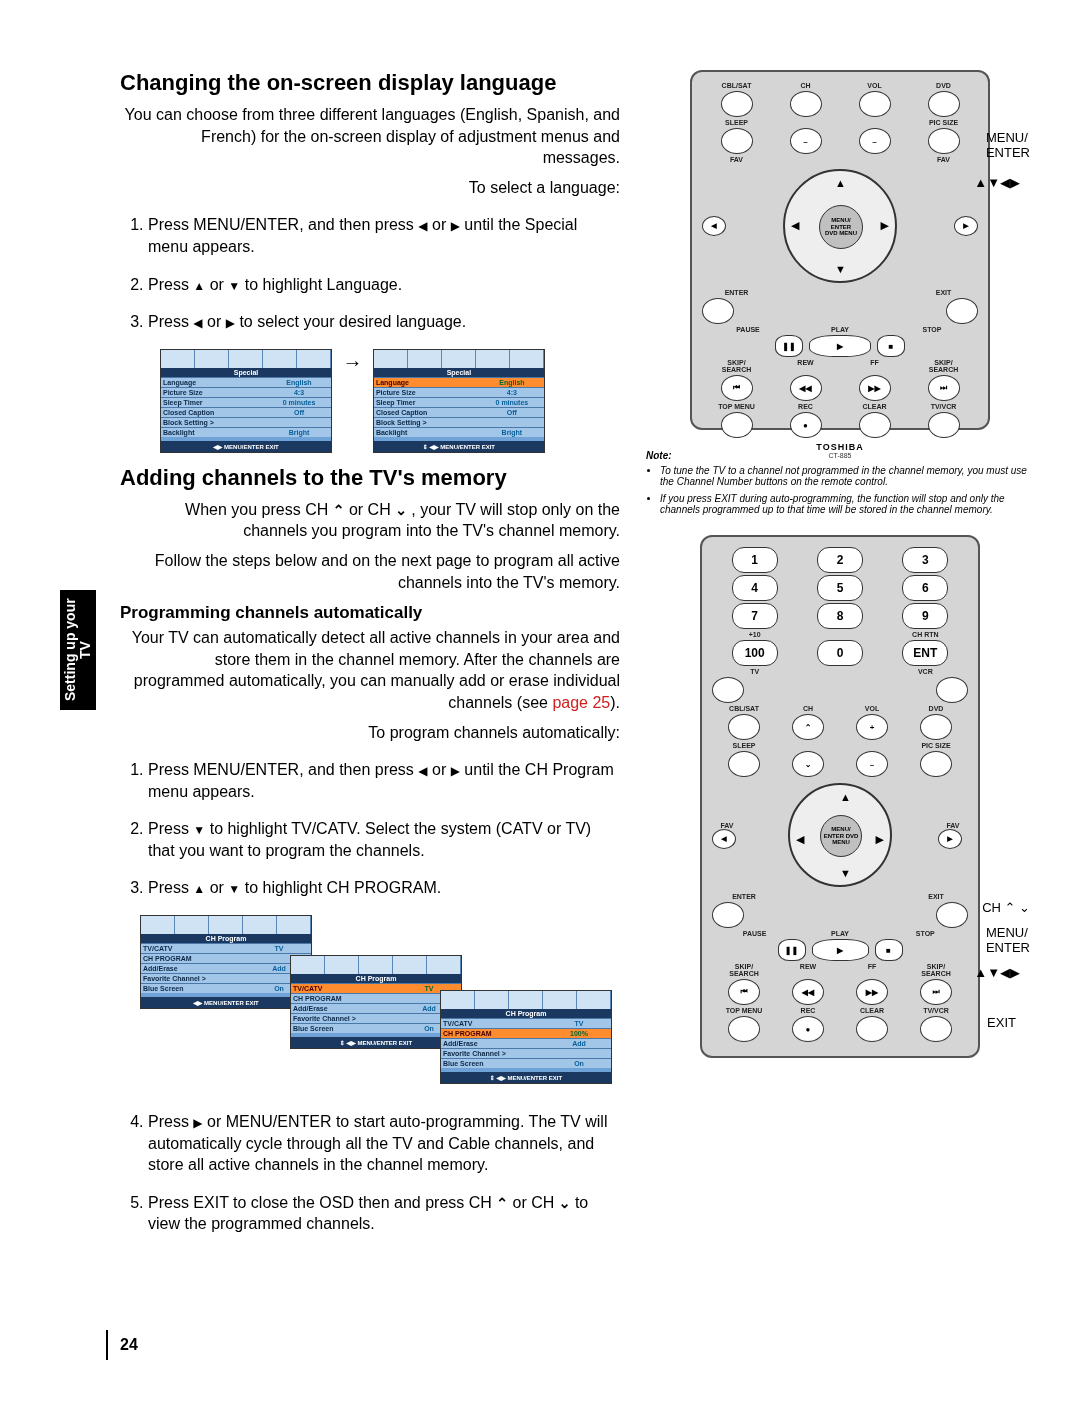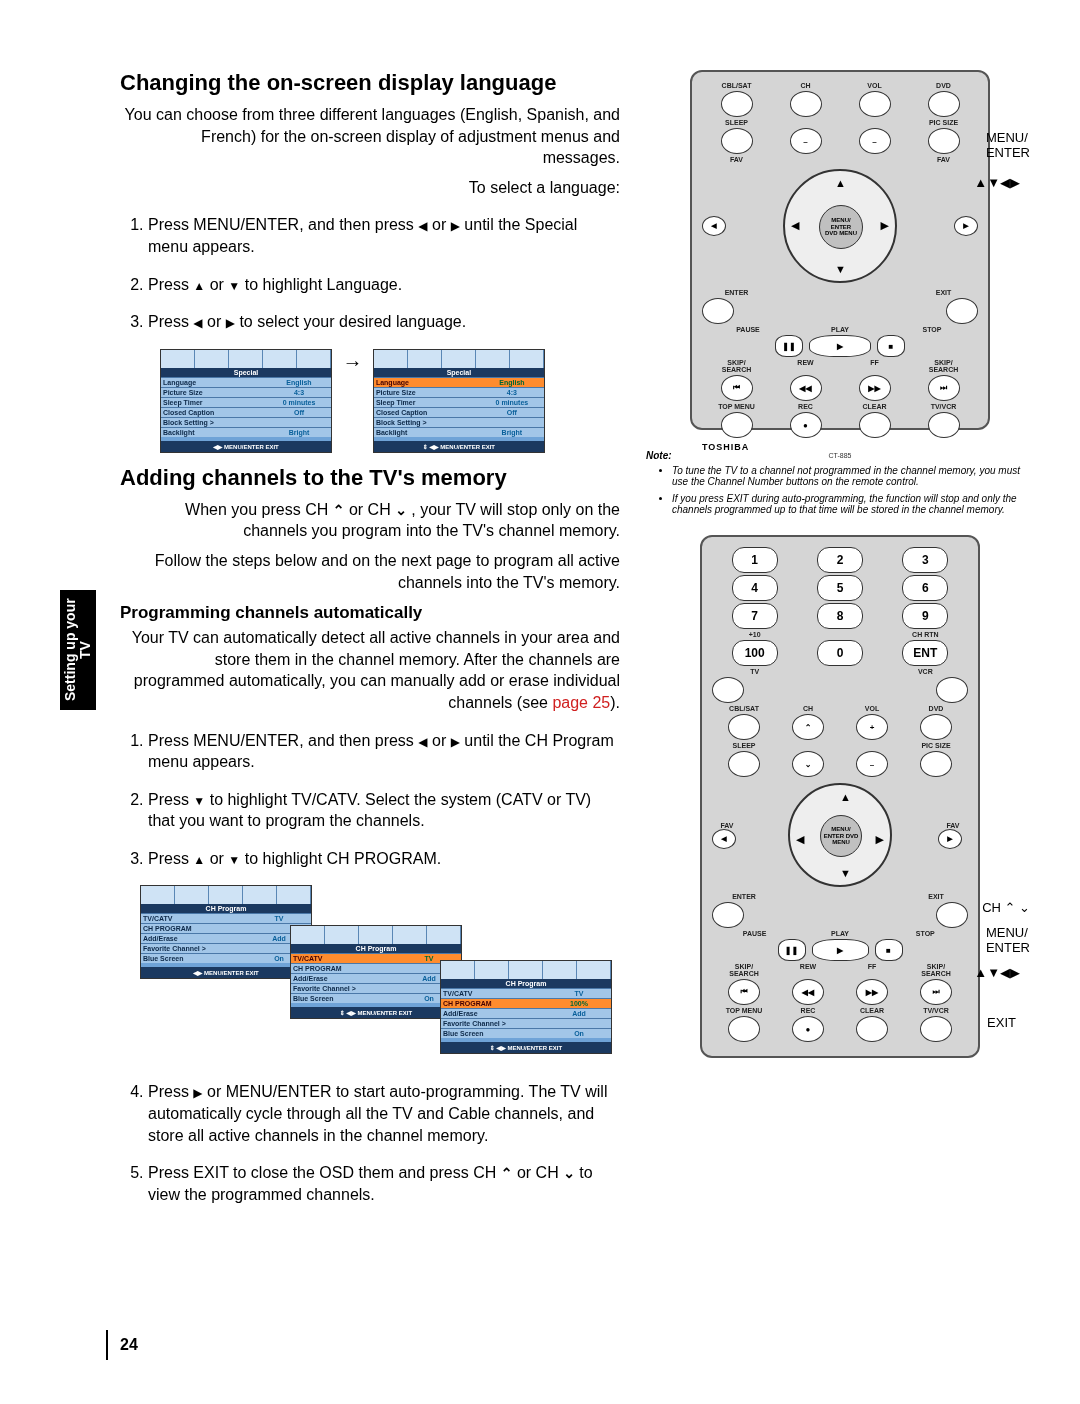--- a/index.html
+++ b/index.html
@@ -149,38 +149,38 @@
     background: #c0c0c0;
     font-size: 6px; text-align:center; line-height:1.1;
     display:flex; align-items:center; justify-content:center;
     font-weight:bold;
   }
   .dpad .tri { position:absolute; font-size:11px; color:#000; }
   .dpad .tu { top: 6px; left: 50px; }
   .dpad .td { bottom: 6px; left: 50px; }
   .dpad .tl { left: 6px; top: 48px; }
   .dpad .tr { right: 6px; top: 48px; }
-  .brand { text-align:left; font-size:9px; font-weight:bold; letter-spacing:1px; margin-top:4px; color:#000;}
+  .brand { text-align:center; font-size:9px; font-weight:bold; letter-spacing:1px; margin-top:4px; color:#000;}
   .model { text-align:center; font-size:7px; color:#333; }
   .play-row { display:flex; justify-content:center; gap:6px; margin:2px 0;}
   .play-row .rbtn { width:26px; height:20px; border-radius:40%; }
 
   
   .side-col .callout {
     position: absolute;
     font-size: 14px;
   }
 
   .note-block {
     font-size: 10px;
     margin-top: 20px;
     padding: 0 6px;
   }
   .note-block .nh { font-style: italic; font-weight: bold; }
-  .note-block ul { margin: 4px 12px; padding-left: 14px; font-style: italic; }
+  .note-block ul { margin: 4px 0; padding-left: 14px; font-style: italic; }
   .note-block li { margin-bottom: 6px; }
 
   
   .vtab {
     position: absolute;
     left: 60px;
     top: 590px;
     width: 36px;
     height: 120px;
     background: #000;
@@ -300,20 +300,21 @@
           </div>
         <div class="osd-foot">⇕ ◀▶ MENU/ENTER EXIT</div>
       </div>
     </div>
 
     <h2>Adding channels to the TV's memory</h2>
     <p><span>When you press CH </span><span class="ch-up"></span><span> or CH </span><span class="ch-dn"></span><span> , your TV will stop only on the channels you program into the TV's channel memory.</span></p>
     <p>Follow the steps below and on the next page to program all active channels into the TV's memory.</p>
     <h3>Programming channels automatically</h3>
     <p><span>Your TV can automatically detect all active channels in your area and store them in the channel memory. After the channels are programmed automatically, you can manually add or erase individual channels (see </span><span class="pagelink">page 25</span><span>).</span></p>
+    <p>To program channels automatically:</p>
     <ol>
       <li><span>Press MENU/ENTER, and then press </span><span class="arrow-l"></span><span> or </span><span class="arrow-r"></span><span> until the CH Program menu appears.</span></li>
       <li><span>Press </span><span class="arrow-d"></span><span> to highlight TV/CATV. Select the system (CATV or TV) that you want to program the channels.</span></li>
       <li><span>Press </span><span class="arrow-u"></span><span> or </span><span class="arrow-d"></span><span> to highlight CH PROGRAM.</span></li>
     </ol>
 
     <div class="osd-cascade">
       <div class="osd" style="top:0;left:0;">
         <div class="osd-tabs">
             <span></span>
@@ -404,21 +405,21 @@
         <div class="osd-row">
             <span>Blue Screen</span>
             <span>On</span>
           </div>
         <div class="osd-foot">⇕ ◀▶ MENU/ENTER EXIT</div>
       </div>
     </div>
 
     <ol start="4">
       <li><span>Press </span><span class="arrow-r"></span><span> or MENU/ENTER to start auto-programming. The TV will automatically cycle through all the TV and Cable channels, and store all active channels in the channel memory.</span></li>
-      <li><span>Press EXIT to close the OSD them and press CH </span><span class="ch-up"></span><span> or CH </span><span class="ch-dn"></span><span> to view the programmed channels.</span></li>
+      <li><span>Press EXIT to close the OSD then and press CH </span><span class="ch-up"></span><span> or CH </span><span class="ch-dn"></span><span> to view the programmed channels.</span></li>
     </ol>
   </div>
 
   <div class="side-col">
 
     <div class="remote" style="height:360px;">
       <div class="rrow">
           <span class="rlbl">CBL/SAT</span>
           <span class="rlbl">CH</span>
           <span class="rlbl">VOL</span>

